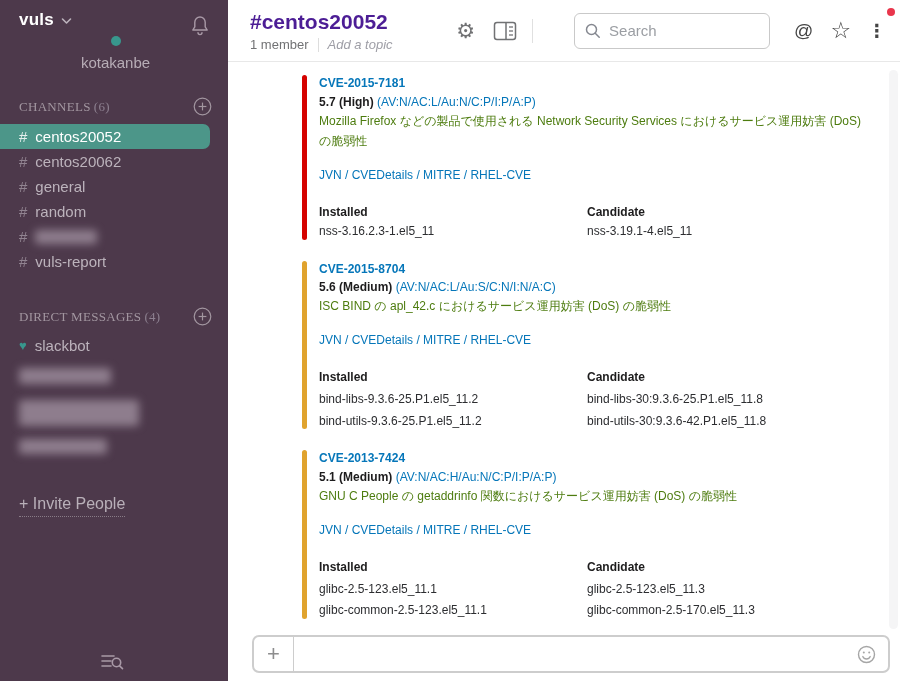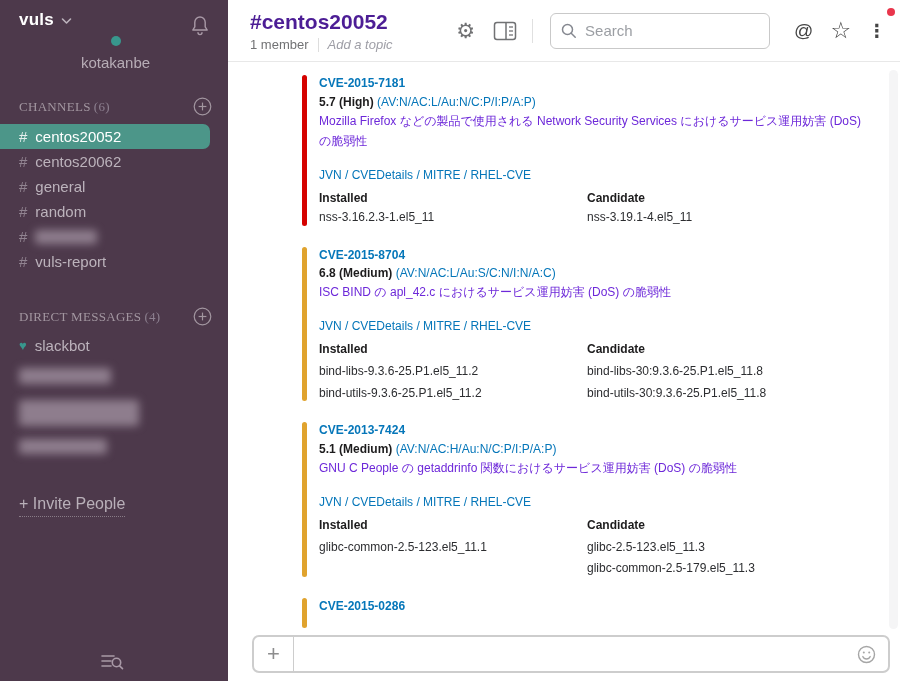--- a/index.html
+++ b/index.html
@@ -40,42 +40,42 @@
   .main-header { height:62px; border-bottom:1px solid #e8e8e8; display:flex; align-items:center; padding:0 14px 0 22px; flex-shrink:0; position:relative; }
   .title-block { line-height:1.2; }
   .ch-title { font-size:21px; font-weight:800; color:#4c1d95; }
   .sub-row { display:flex; align-items:center; margin-top:3px; font-size:13px; color:#717274; }
   .sub-div { width:1px; height:14px; background:#ddd; margin:0 9px; }
   .add-topic { font-style:italic; color:#9e9ea6; cursor:pointer; }
   .hdr-right { margin-left:auto; display:flex; align-items:center; }
   .hicon { color:#717274; cursor:pointer; display:flex; align-items:center; justify-content:center; }
   .gear-glyph { font-size:21px; line-height:1; }
   .hdr-divider { width:1px; height:24px; background:#e0e0e0; margin:0 17px 0 15px; }
-  .search-box { width:220px; height:36px; border:1px solid #c9c9c9; border-radius:6px; display:flex; align-items:center; padding:0 10px; background:#fff; }
+  .search-box { width:196px; height:36px; border:1px solid #c9c9c9; border-radius:6px; display:flex; align-items:center; padding:0 10px; background:#fff;margin-left:24px; }
   .search-box input { border:none; outline:none; font-size:15px; color:#454545; width:140px; margin-left:8px; font-family:inherit; background:transparent; }
   .search-box input::placeholder { color:#9b9ea3; }
   .at-glyph { font-size:19px; color:#454545; margin-left:24px; }
   .star-glyph { font-size:23px; color:#454545; margin-left:17px; line-height:1; }
   .dots-glyph { font-size:18px; color:#454545; margin-left:17px; letter-spacing:0; font-weight:700; }
   .notif-dot { position:absolute; top:8px; right:5px; width:8px; height:8px; border-radius:50%; background:#e9364c; }
 
   
   .messages { flex:1; padding:13px 20px 0 74px; position:relative; overflow:hidden; }
   .attachment { display:flex; margin-bottom:21px; }
   .att-bar { width:5px; border-radius:3px; flex-shrink:0; }
   .att-body { margin-left:12px; max-width:552px; font-size:12px; color:#2c2d30; }
   .att-title { font-weight:700; color:#0576b9; line-height:1.4; cursor:pointer; }
   .att-score { line-height:1.5; margin-top:1px; }
   .score-num { font-weight:700; color:#1d1c1d; }
   .vector-link { color:#0576b9; cursor:pointer; }
-  .att-desc { line-height:1.72; color:#6d28d9; }
+  .att-desc { line-height:1.72; color:#4d7c0f; }
   .att-links { line-height:1.5; color:#0576b9; margin-top:14px; }
   .ref-link { color:#0576b9; cursor:pointer; }
   .sep { color:#0576b9; }
-  .fields { display:grid; grid-template-columns:268px 1fr; margin-top:6px; }
+  .fields { display:grid; grid-template-columns:268px 1fr; margin-top:20px; }
   .f-label { font-weight:700; line-height:1.4; color:#1d1c1d; }
   .f-val { line-height:1.4; margin-top:5px; }
   .attachment.cut { margin-bottom:0; }
   .scroll-track { position:absolute; top:70px; bottom:52px; right:2px; width:9px; background:#f5f5f6; border-radius:5px; }
 
   
   .composer { position:absolute; left:0; right:0; bottom:0; height:46px; background:#fff; }
   .msg-box { position:absolute; left:24px; right:10px; top:0; height:38px; border:2px solid #cdcdcd; border-radius:7px; background:#fff; display:flex; align-items:center; }
   .plus-btn { width:40px; height:100%; border-right:1px solid #cdcdcd; display:flex; align-items:center; justify-content:center; color:#8d8d8e; font-size:22px; font-weight:400; cursor:pointer; }
   .msg-input { flex:1; height:100%; border:none; outline:none; font-size:15px; padding:0 12px; font-family:inherit; }
@@ -234,63 +234,64 @@
             </div>
           </div>
         </div>
       </div>
 
       <div class="attachment">
         <div class="att-bar" style="background-color: rgb(224, 163, 46);"></div>
         <div class="att-body">
           <div class="att-title">CVE-2015-8704</div>
           <div class="att-score">
-            <span class="score-num">6.8 (Medium)</span>
+            <span class="score-num">5.6 (Medium)</span>
             <span class="vector-link">(AV:N/AC:L/Au:S/C:N/I:N/A:C)</span>
           </div>
           <div class="att-desc">ISC BIND の apl_42.c におけるサービス運用妨害 (DoS) の脆弱性</div>
           <div class="att-links">
             <span class="ref-link">JVN</span><span class="sep"> / </span><span class="ref-link">CVEDetails</span><span class="sep"> / </span><span class="ref-link">MITRE</span><span class="sep"> / </span><span class="ref-link">RHEL-CVE</span>
           </div>
           <div class="fields">
             <div>
               <div class="f-label">Installed</div>
               <div class="f-val">bind-libs-9.3.6-25.P1.el5_11.2</div>
               <div class="f-val">bind-utils-9.3.6-25.P1.el5_11.2</div>
             </div>
             <div>
               <div class="f-label">Candidate</div>
               <div class="f-val">bind-libs-30:9.3.6-25.P1.el5_11.8</div>
-              <div class="f-val">bind-utils-30:9.3.6-25.P1.el5_11.8</div>
+              <div class="f-val">bind-utils-30:9.3.6-42.P1.el5_11.8</div>
             </div>
           </div>
         </div>
       </div>
 
       <div class="attachment">
         <div class="att-bar" style="background-color: rgb(224, 163, 46);"></div>
         <div class="att-body">
           <div class="att-title">CVE-2013-7424</div>
           <div class="att-score">
             <span class="score-num">5.1 (Medium)</span>
             <span class="vector-link">(AV:N/AC:H/Au:N/C:P/I:P/A:P)</span>
           </div>
           <div class="att-desc">GNU C People の getaddrinfo 関数におけるサービス運用妨害 (DoS) の脆弱性</div>
           <div class="att-links">
             <span class="ref-link">JVN</span><span class="sep"> / </span><span class="ref-link">CVEDetails</span><span class="sep"> / </span><span class="ref-link">MITRE</span><span class="sep"> / </span><span class="ref-link">RHEL-CVE</span>
           </div>
           <div class="fields">
             <div>
               <div class="f-label">Installed</div>
+              <div class="f-val">glibc-2.5-123.el5_11.1</div>
               <div class="f-val">glibc-common-2.5-123.el5_11.1</div>
             </div>
             <div>
               <div class="f-label">Candidate</div>
               <div class="f-val">glibc-2.5-123.el5_11.3</div>
-              <div class="f-val">glibc-common-2.5-179.el5_11.3</div>
+              <div class="f-val">glibc-common-2.5-170.el5_11.3</div>
             </div>
           </div>
         </div>
       </div>
 
       <div class="attachment cut">
         <div class="att-bar" style="height: 30px; background-color: rgb(224, 163, 46);"></div>
         <div class="att-body">
           <div class="att-title">CVE-2015-0286</div>
         </div>

